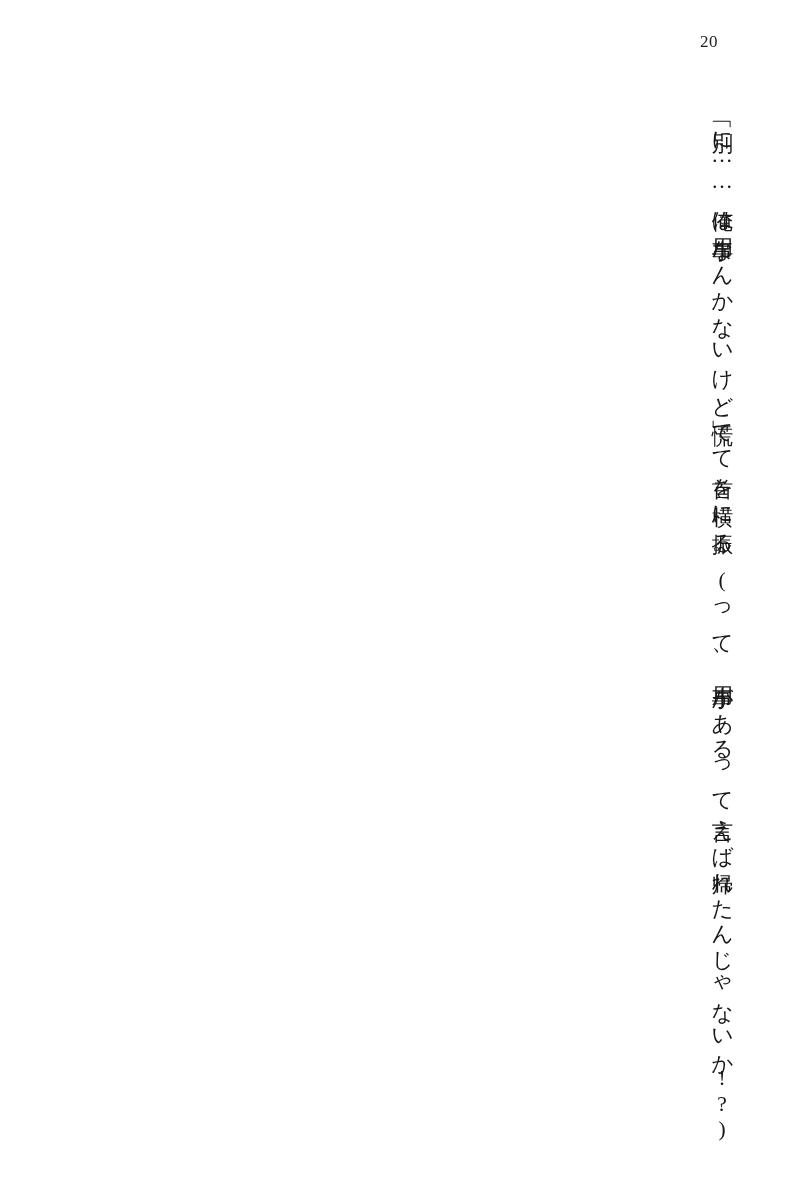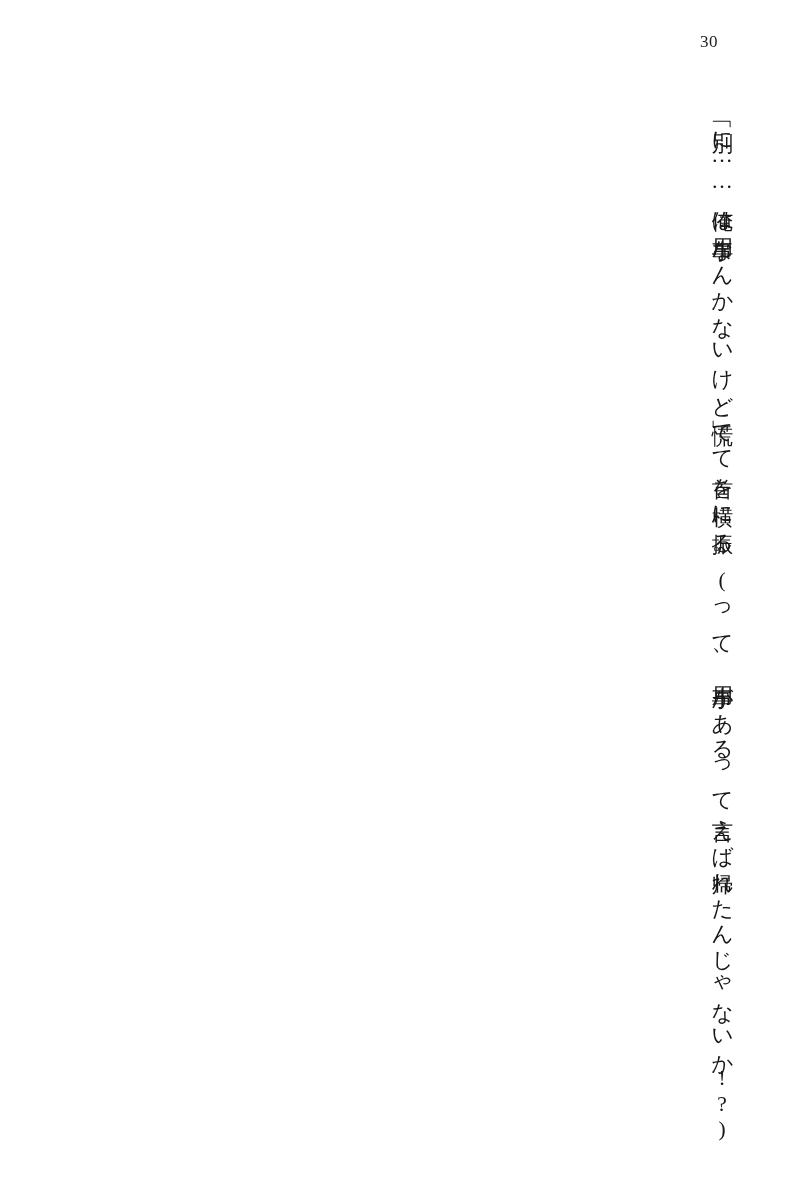--- a/index.html
+++ b/index.html
@@ -60,21 +60,21 @@
   }
   .line.indent {
     padding-top: 22px;
   }
 </style>
 </head>
 <body>
 
 <div class="page">
 
-  <div class="page-number">30</div>
+  <div class="page-number">20</div>
 
   <div class="text-body">
     <div class="line indent">「別に……俺は用事なんかないけど」</div>
     <div class="line">慌てて首を横に振る。</div>
     <div class="line">(って、用事があるって言えば帰れたんじゃないか!?)</div>
     <div class="line">すぐにその事実に気付くが後の祭りだ。</div>
 
   </div>
 
 </div>

